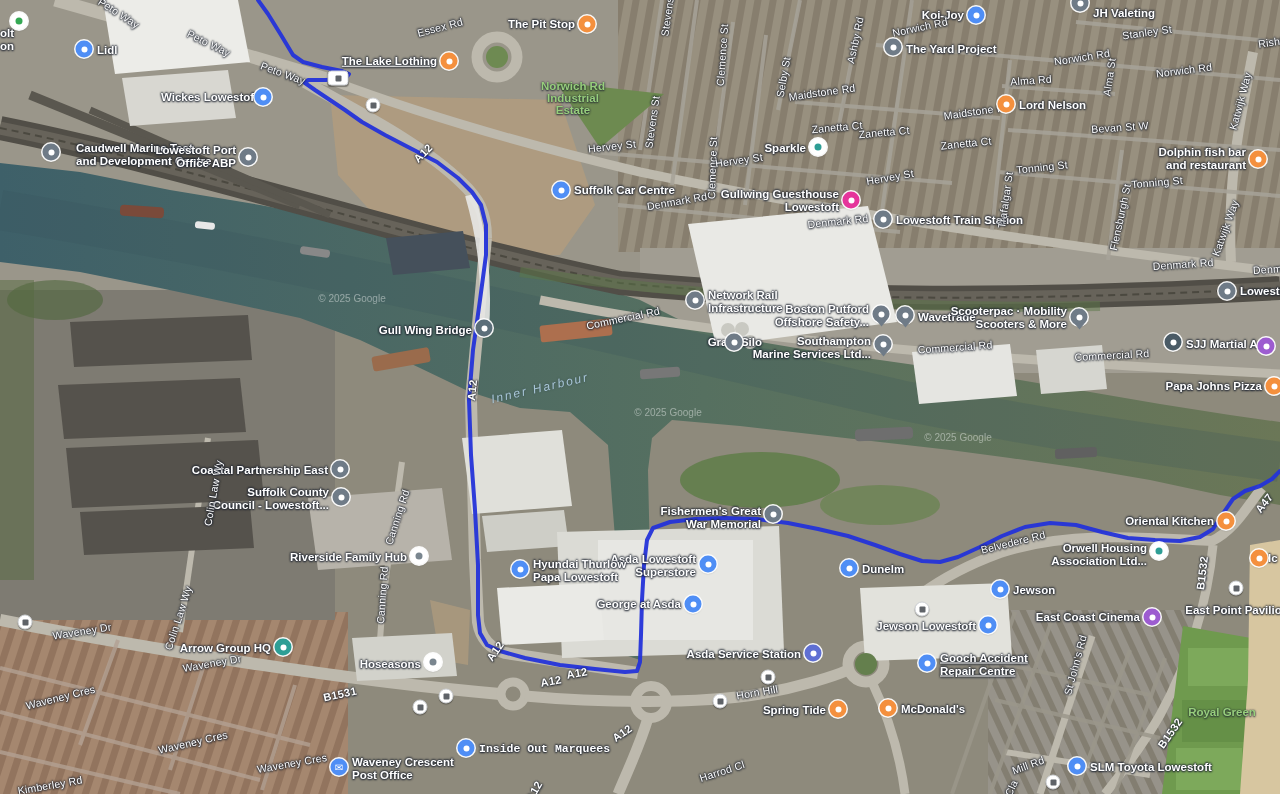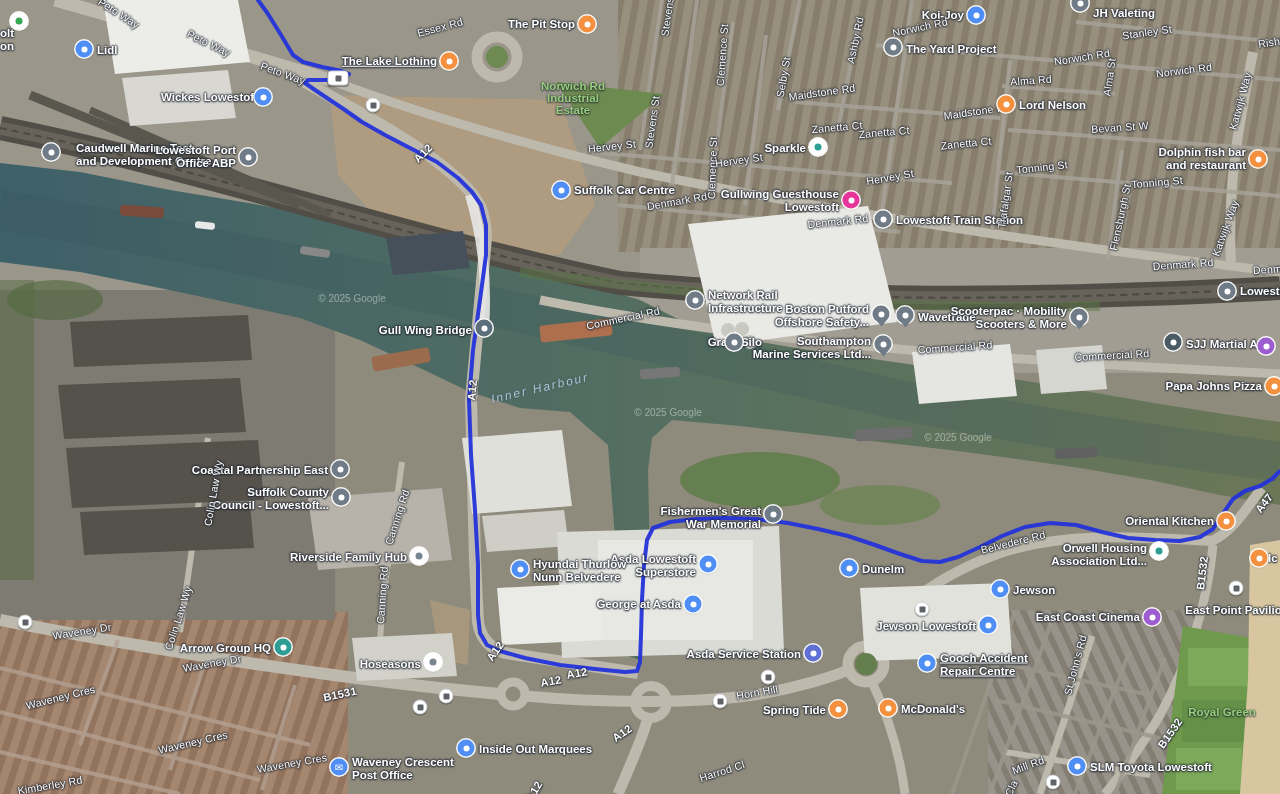--- a/index.html
+++ b/index.html
@@ -396,21 +396,21 @@
         <span class="dot"></span>
       </div>
       <div class="lbl poi-label a-right" style="left: 681px; top: 604px; transform: translate(-100%, -50%) rotate(0deg);">
         <div>George at Asda</div>
       </div>
       <div class="icon circle" style="left: 520px; top: 569px; background: rgb(79, 142, 245); --bg: #4F8EF5;">
         <span class="dot"></span>
       </div>
       <div class="lbl poi-label a-left" style="left: 533px; top: 570px; transform: translate(0px, -50%) rotate(0deg);">
         <div>Hyundai Thurlow</div>
-        <div>Nunn Belvedere</div>
+        <div>Papa Lowestoft</div>
       </div>
       <div class="icon circle" style="left: 813px; top: 653px; background: rgb(95, 111, 211); --bg: #5F6FD3;">
         <span class="dot"></span>
       </div>
       <div class="lbl poi-label a-right" style="left: 801px; top: 654px; transform: translate(-100%, -50%) rotate(0deg);">
         <div>Asda Service Station</div>
       </div>
       <div class="icon circle" style="left: 849px; top: 568px; background: rgb(79, 142, 245); --bg: #4F8EF5;">
         <span class="dot"></span>
       </div>
@@ -453,21 +453,21 @@
       <div class="icon circle" style="left: 927px; top: 663px; background: rgb(79, 142, 245); --bg: #4F8EF5;">
         <span class="dot"></span>
       </div>
       <div class="lbl poi-label a-left" style="left: 940px; top: 664px; transform: translate(0px, -50%) rotate(0deg); text-decoration: underline;">
         <div>Gooch Accident</div>
         <div>Repair Centre</div>
       </div>
       <div class="icon circle" style="left: 466px; top: 748px; background: rgb(79, 142, 245); --bg: #4F8EF5;">
         <span class="dot"></span>
       </div>
-      <div class="lbl poi-label a-left" style="left: 479px; top: 749px; transform: translate(0px, -50%) rotate(0deg);">
+      <div class="lbl poi-label a-left" style="left: 479px; top: 749px; transform: translate(0px, -50%) rotate(0deg); font-family: Liberation Mono, monospace;">
         <div>Inside Out Marquees</div>
       </div>
       <div class="icon circle" style="left: 339px; top: 767px; background: rgb(79, 142, 245); --bg: #4F8EF5;">
         <span class="glyph">✉</span>
       </div>
       <div class="lbl poi-label a-left" style="left: 352px; top: 768px; transform: translate(0px, -50%) rotate(0deg);">
         <div>Waveney Crescent</div>
         <div>Post Office</div>
       </div>
       <div class="icon ring" style="left: 433px; top: 662px; --dotc: #7A868F;">

